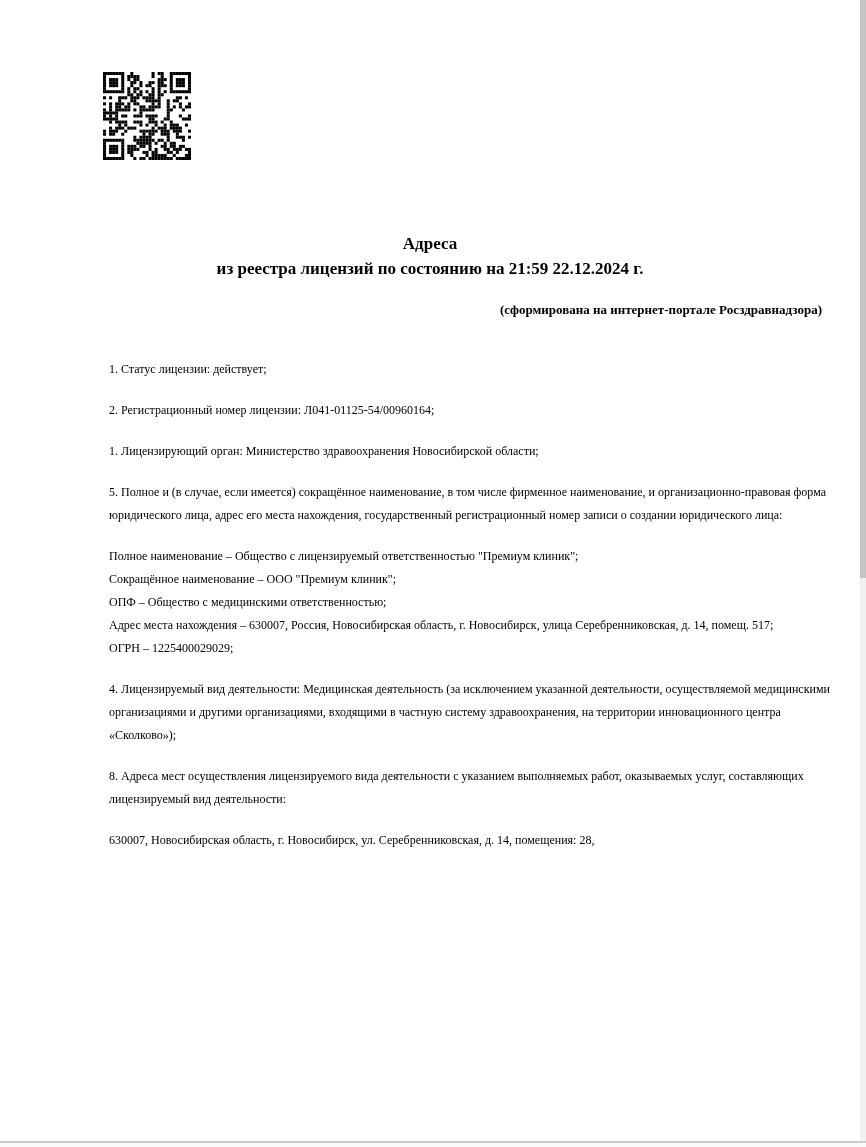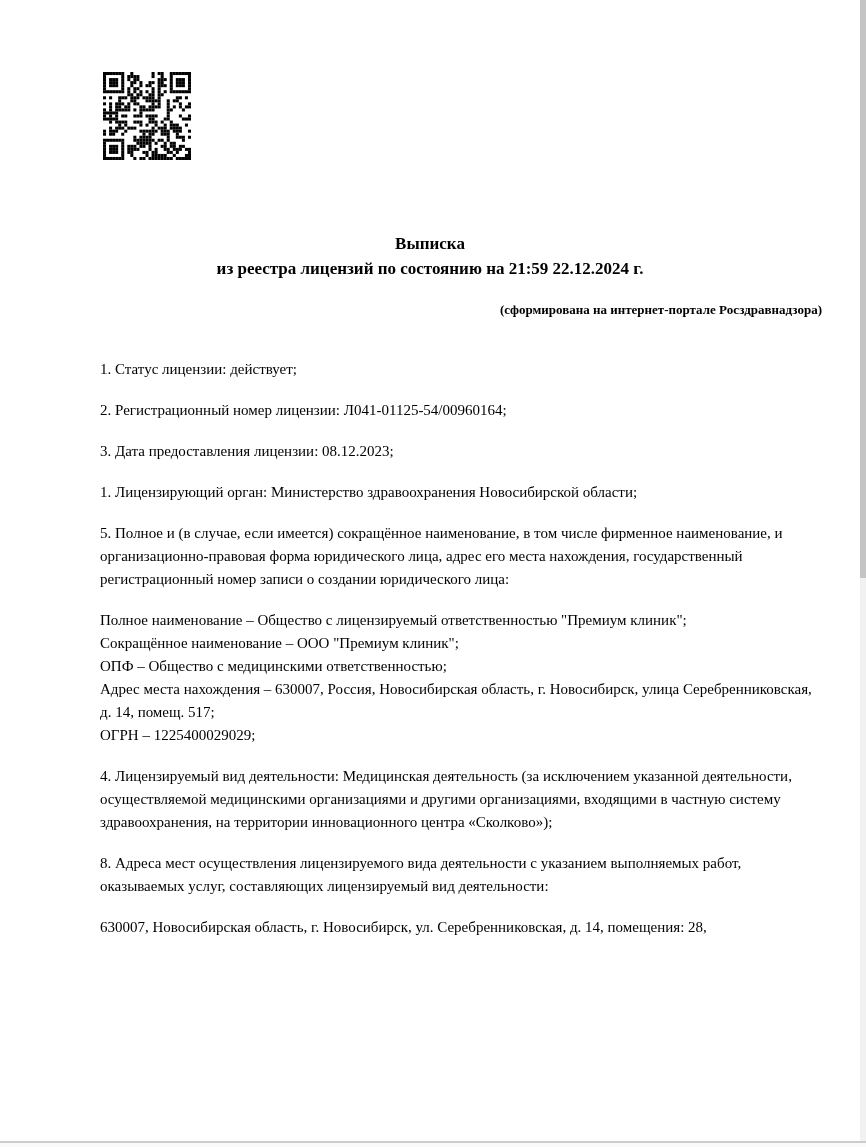--- a/index.html
+++ b/index.html
@@ -39,23 +39,23 @@
     left: 98px;
     width: 724px;
     text-align: right;
     font-size: 13px;
     line-height: 16px;
     font-weight: bold;
   }
   .content {
     position: absolute;
     top: 358px;
-    left: 100px;
+    left: 109px;
     width: 724px;
-    font-size: 15px;
+    font-size: 12px;
     line-height: 23px;
   }
   .block { margin: 0 0 18px 0; }
   .block div { margin: 0; }
   .scrollbar {
     position: absolute;
     top: 0;
     right: 0;
     width: 6px;
     height: 1147px;
@@ -500,35 +500,32 @@
         <rect x="72" y="84" width="3" height="3"></rect>
         <rect x="75" y="84" width="3" height="3"></rect>
         <rect x="78" y="84" width="3" height="3"></rect>
         <rect x="81" y="84" width="3" height="3"></rect>
         <rect x="84" y="84" width="3" height="3"></rect>
       </g>
     </svg>
 </div>
 
 <div class="title-block">
-  <div>Выписка</div>
+  <div>Адреса</div>
   <div>из реестра лицензий по состоянию на 21:59 22.12.2024 г.</div>
 </div>
 
 <div class="subtitle">(сформирована на интернет-портале Росздравнадзора)</div>
 
 <div class="content">
   <div class="block">
     <div>1. Статус лицензии: действует;</div>
   </div>
   <div class="block">
     <div>2. Регистрационный номер лицензии: Л041-01125-54/00960164;</div>
-  </div>
-  <div class="block">
-    <div>3. Дата предоставления лицензии: 08.12.2023;</div>
   </div>
   <div class="block">
     <div>1. Лицензирующий орган: Министерство здравоохранения Новосибирской области;</div>
   </div>
   <div class="block">
     <div>5. Полное и (в случае, если имеется) сокращённое наименование, в том числе фирменное наименование, и организационно-правовая форма юридического лица, адрес его места нахождения, государственный регистрационный номер записи о создании юридического лица:</div>
   </div>
   <div class="block">
     <div>Полное наименование – Общество с лицензируемый ответственностью "Премиум клиник";</div>
     <div>Сокращённое наименование – ООО "Премиум клиник";</div>

